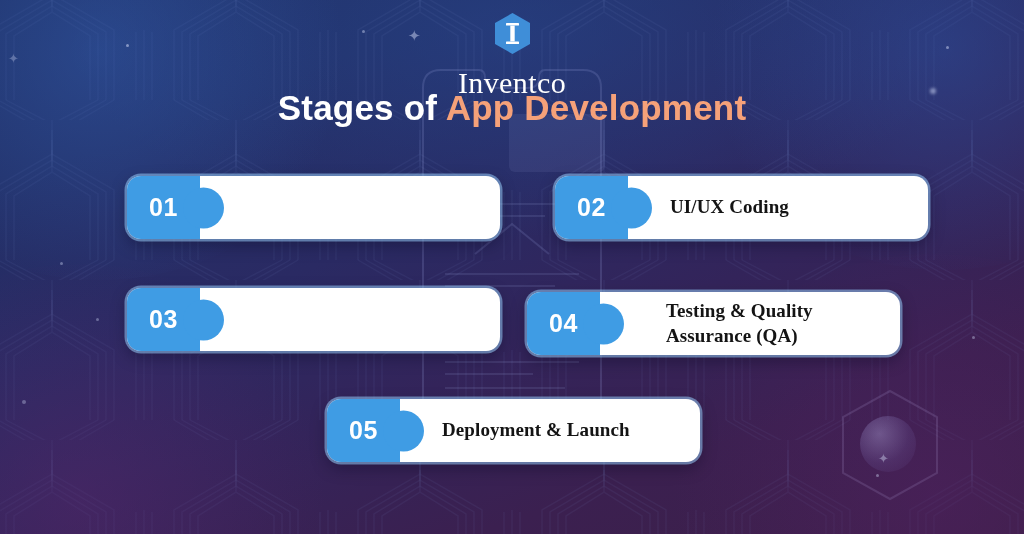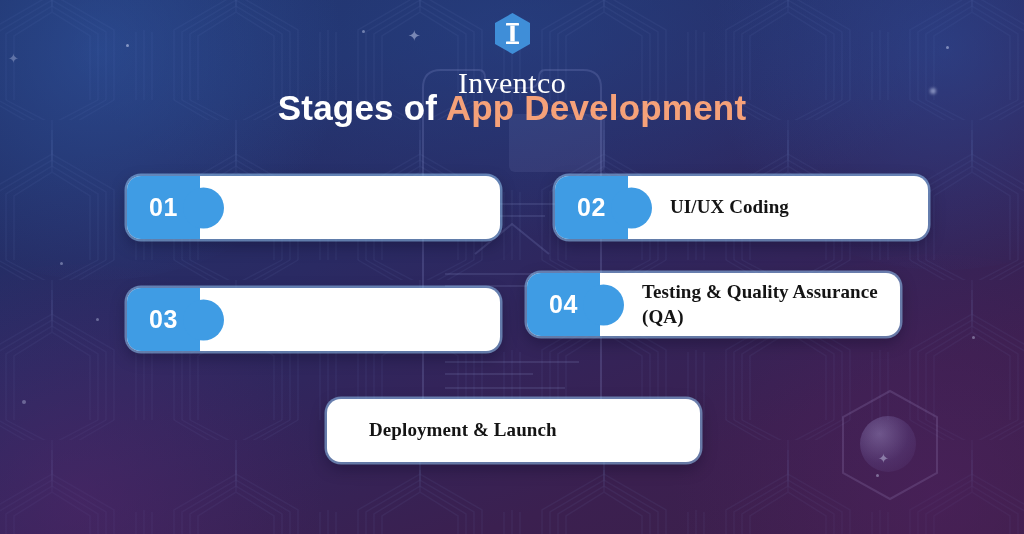--- a/index.html
+++ b/index.html
@@ -152,21 +152,21 @@
     border-radius: 14px;
     background: #ffffff;
     box-shadow: 0 0 0 2.5px rgba(150,200,245,0.55), 0 6px 16px rgba(5,5,25,0.35);
     overflow: hidden;
     display: flex;
     align-items: center;
   }
   .card.row1a { left: 127px; top: 176px; }
   .card.row1b { left: 527px; top: 176px; margin-left: 28px; }
   .card.row2a { left: 127px; top: 288px; }
-  .card.row2b { left: 527px; top: 273px; }
+  .card.row2b { left: 527px; top: 292px; gap: 24px; }
   .card.row3  { left: 327px; top: 399px; }
 
   .num-block {
     position: relative;
     width: 73px;
     height: 100%;
     background: #3f9ce4;
     display: flex;
     align-items: center;
     justify-content: center;
@@ -318,17 +318,21 @@
 
     <div class="card row2b">
       <div class="num-block">
         <span class="num">04</span>
         <span class="knob"></span>
       </div>
       <div class="card-label">Testing &amp; Quality Assurance (QA)</div>
     </div>
 
     <div class="card row3">
+      <div class="num-block">
+        <span class="num">05</span>
+        <span class="knob"></span>
+      </div>
       <div class="card-label">Deployment &amp; Launch</div>
     </div>
 
   </div>
 </div>
 
 </body></html>

